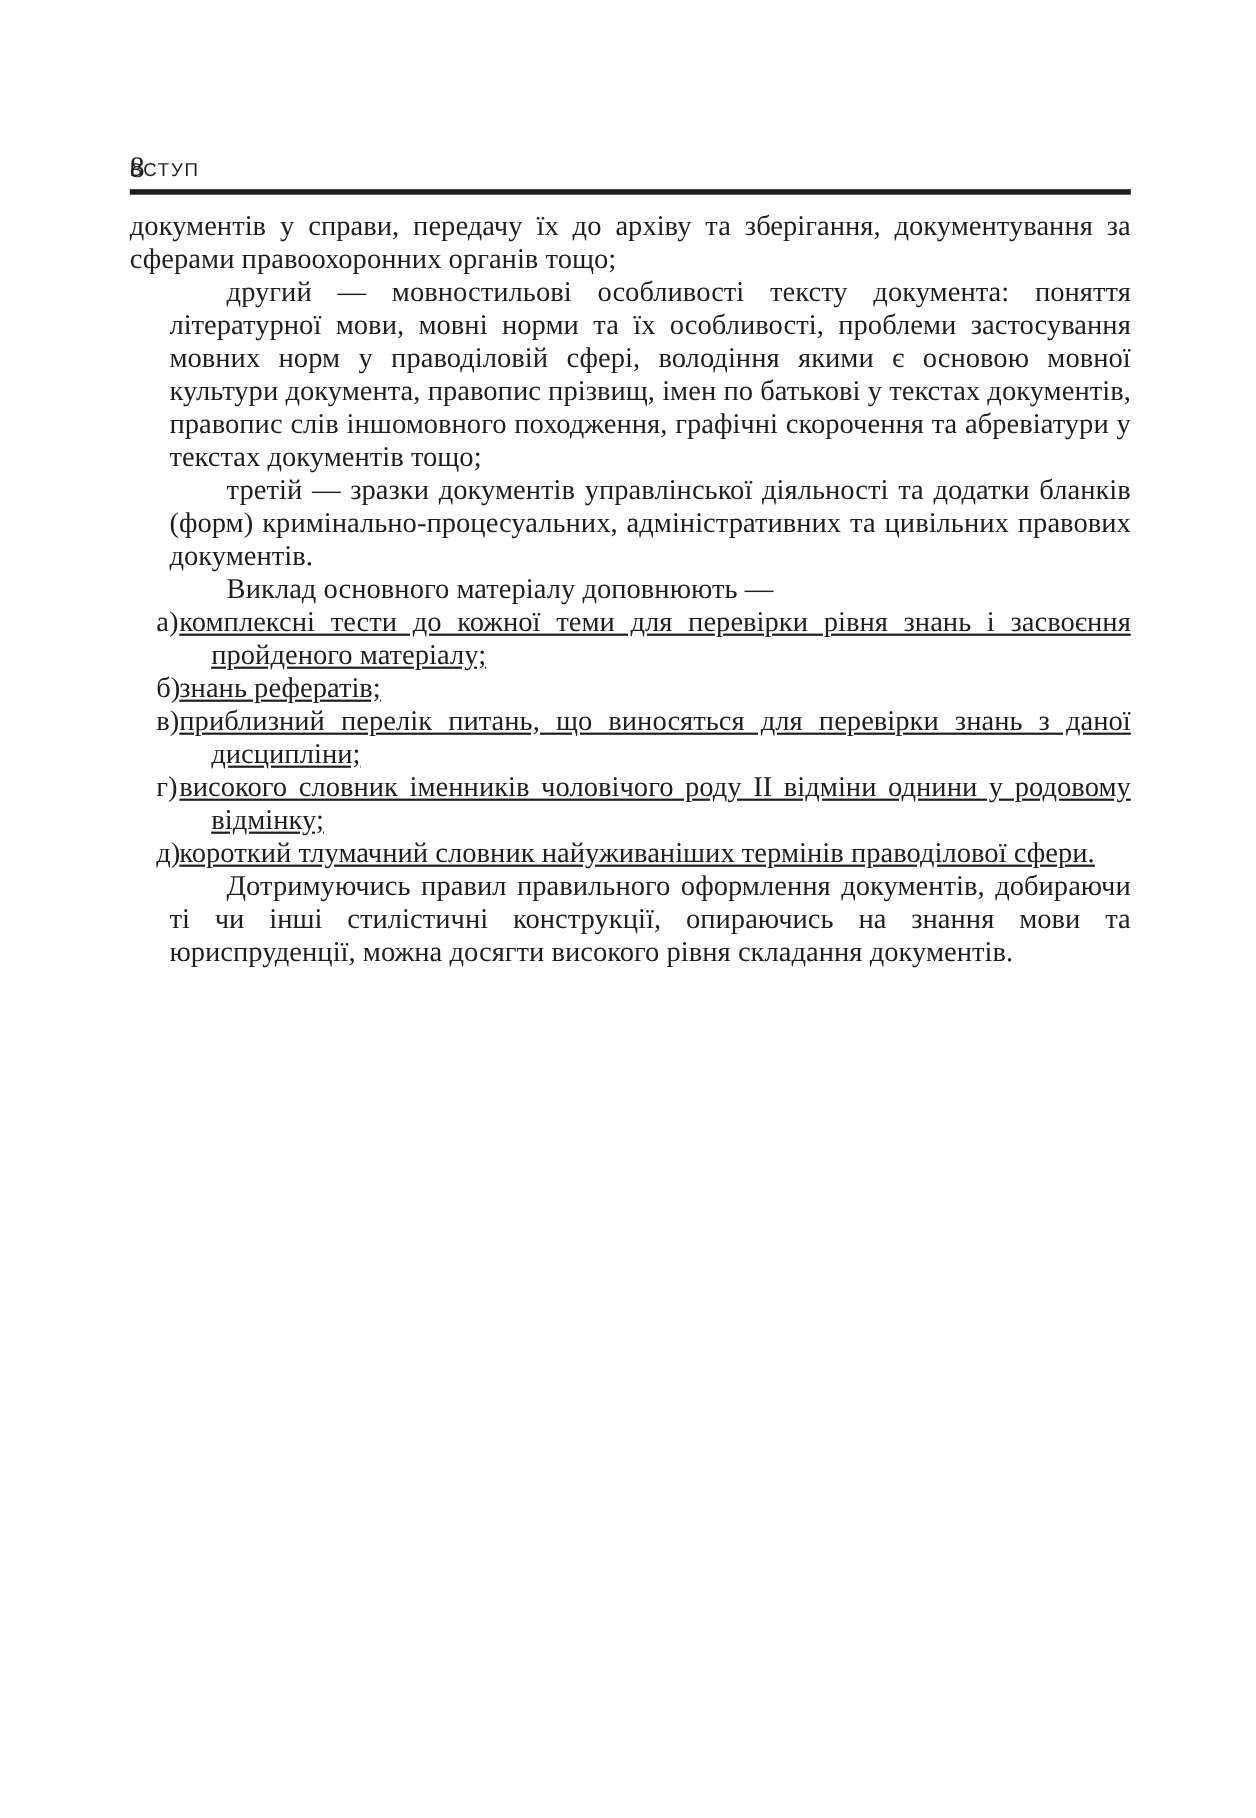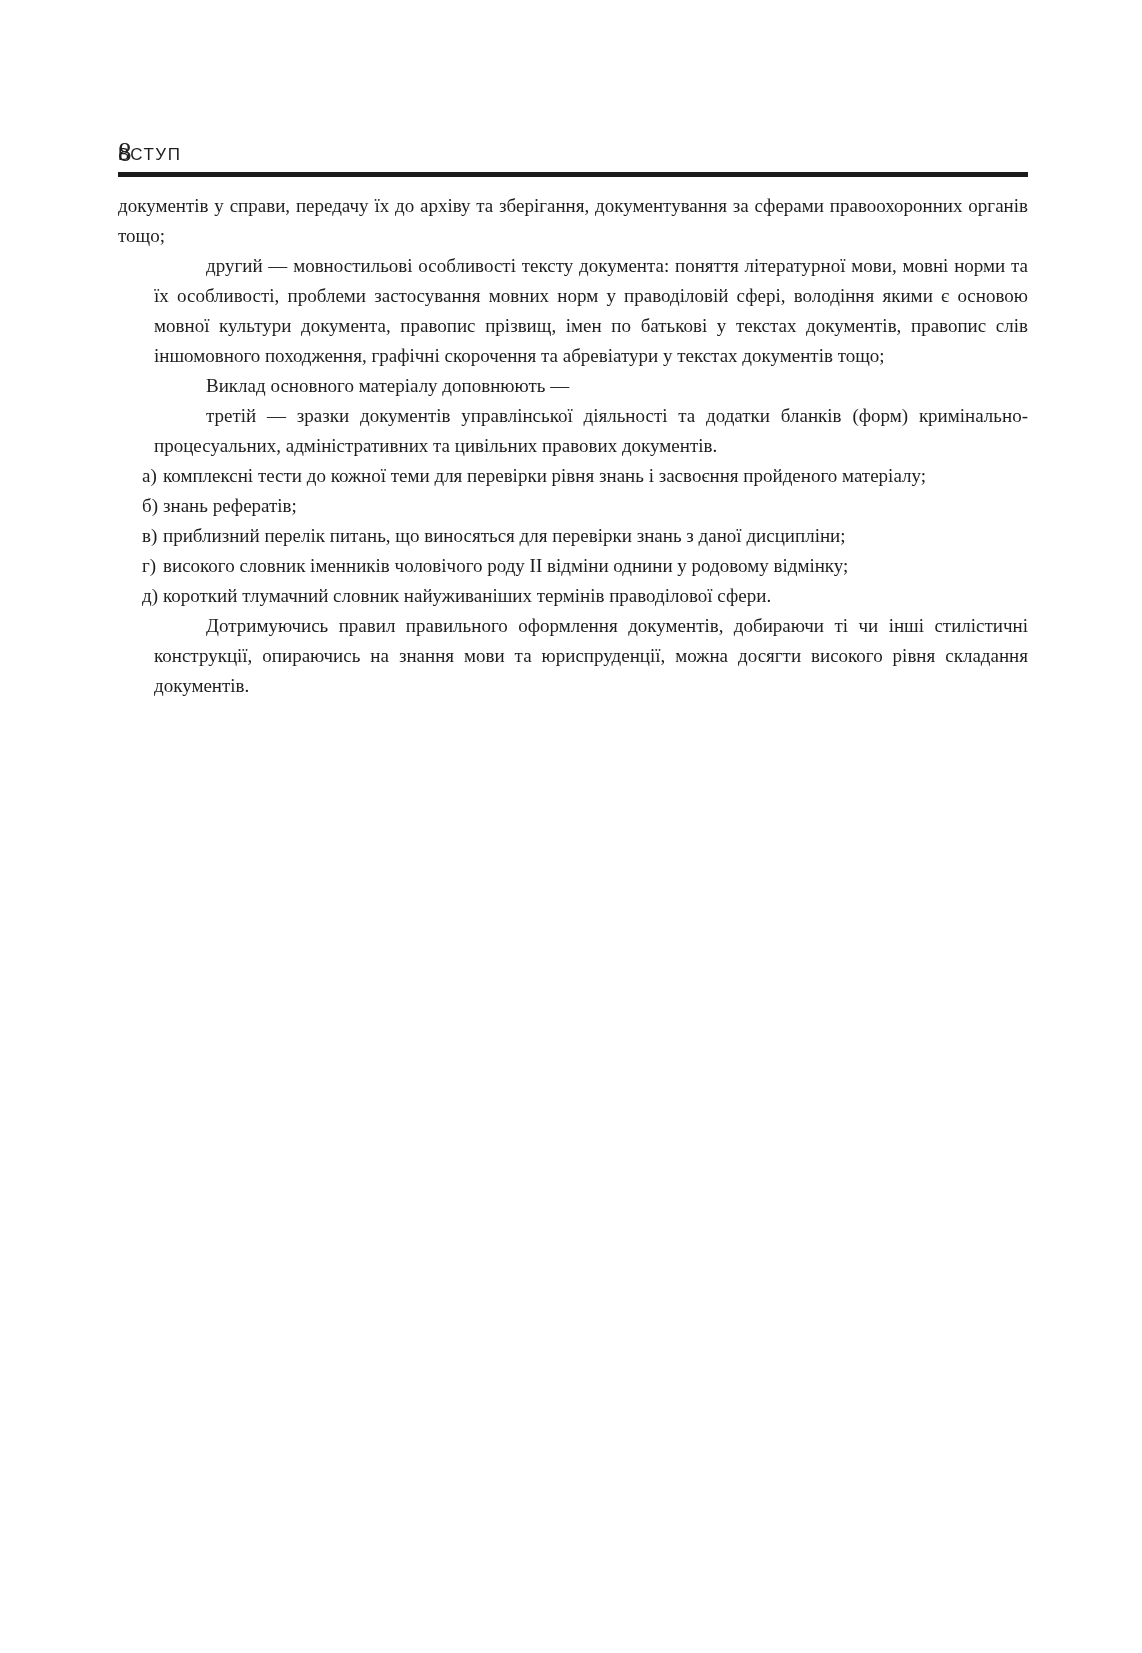--- a/index.html
+++ b/index.html
@@ -52,37 +52,38 @@
     width: 910px;
     height: 5px;
     background: #1b1b1b;
   }
   
   .body-text {
     position: absolute;
     left: 118px;
     top: 191px;
     width: 910px;
-    font-size: 19px;
+    font-size: 26px;
     line-height: 30px;
     text-align: justify;
     hyphens: none;
     -webkit-hyphens: none;
   }
   .para {
     margin: 0;
     padding: 0;
   }
   .para.indent {
     text-indent: 52px;
     margin-left: 36px;
   }
   .list {
     margin: 0;
     padding: 0;
+    text-decoration: underline;
   }
   .list-item {
     margin: 0 0 0 74px;
     text-indent: -50px;
     text-align: justify;
   }
   .list-marker {
     display: inline-block;
     width: 21px;
     text-indent: 0;
@@ -95,22 +96,22 @@
 
   <div class="running-header">
     <span class="page-num">8</span>
     <span class="header-title">ВСТУП</span>
   </div>
   <div class="header-rule"></div>
 
   <div class="body-text">
     <p class="para">документів у справи, передачу їх до архіву та зберігання, документування за сферами правоохоронних органів тощо;</p>
     <p class="para indent">другий — мовностильові особливості тексту документа: поняття літературної мови, мовні норми та їх особливості, проблеми застосування мовних норм у праводіловій сфері, володіння якими є основою мовної культури документа, правопис прізвищ, імен по батькові у текстах документів, правопис слів іншомовного походження, графічні скорочення та абревіатури у текстах документів тощо;</p>
+    <p class="para indent">третій — зразки документів управлінської діяльності та додатки бланків (форм) кримінально-процесуальних, адміністративних та цивільних правових документів.</p>
     <p class="para indent">Виклад основного матеріалу доповнюють —</p>
-    <p class="para indent">третій — зразки документів управлінської діяльності та додатки бланків (форм) кримінально-процесуальних, адміністративних та цивільних правових документів.</p>
 
     <div class="list">
       <div class="list-item"><span class="list-marker">а)</span><span>комплексні тести до кожної теми для перевірки рівня знань і засвоєння пройденого матеріалу;</span></div>
       <div class="list-item"><span class="list-marker">б)</span><span>знань рефератів;</span></div>
       <div class="list-item"><span class="list-marker">в)</span><span>приблизний перелік питань, що виносяться для перевірки знань з даної дисципліни;</span></div>
       <div class="list-item"><span class="list-marker">г)</span><span>високого словник іменників чоловічого роду II відміни однини у родовому відмінку;</span></div>
       <div class="list-item"><span class="list-marker">д)</span><span>короткий тлумачний словник найуживаніших термінів праводілової сфери.</span></div>
     </div>
 
     <p class="para indent">Дотримуючись правил правильного оформлення документів, добираючи ті чи інші стилістичні конструкції, опираючись на знання мови та юриспруденції, можна досягти високого рівня складання документів.</p>

